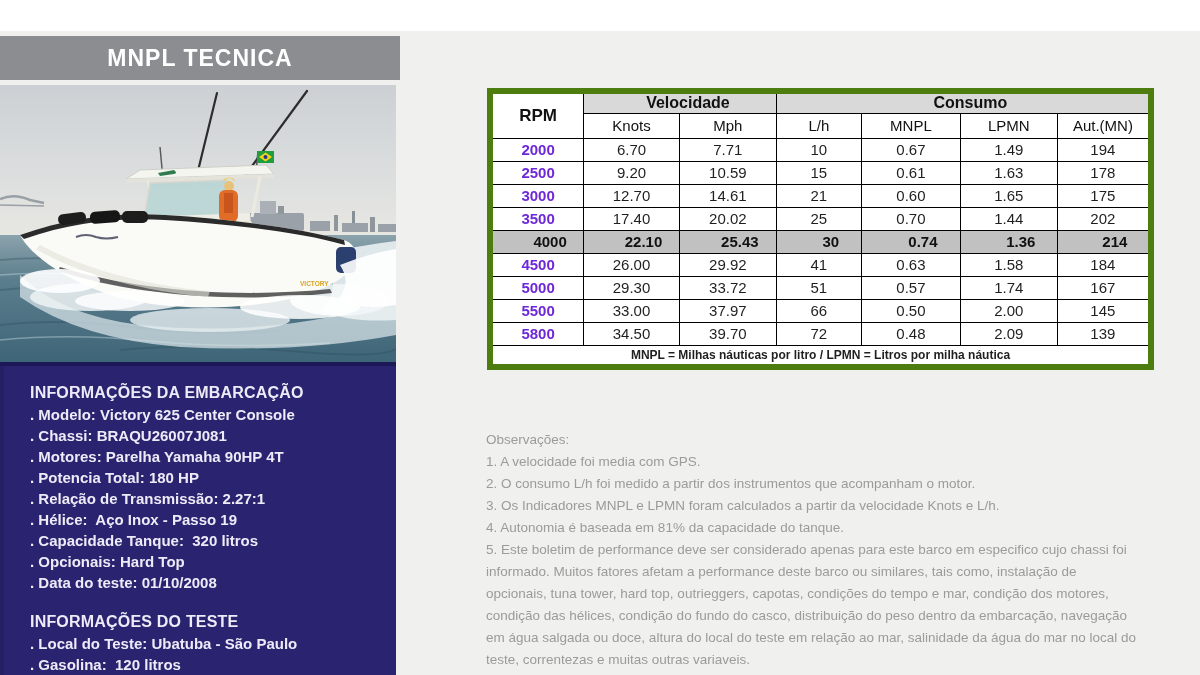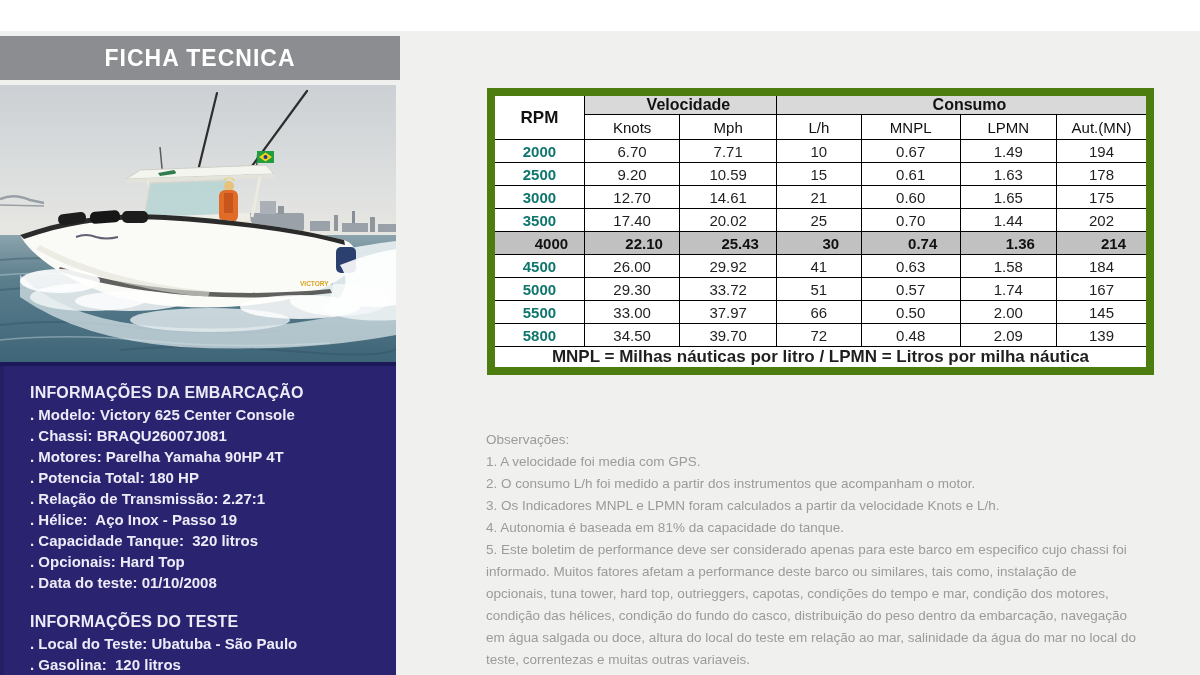--- a/index.html
+++ b/index.html
@@ -17,44 +17,44 @@
 
   .info-panel { position:absolute; left:0; top:362px; width:396px; height:313px;
     background:#2a2470; box-shadow:inset 0 4px 0 #1d1858, inset 4px 0 0 #241e62;
     padding:22px 14px 4px 30px; color:#edebf8; }
   .info-title { font-size:16px; font-weight:700; letter-spacing:.2px; margin-bottom:2px; }
   .info-line { font-size:15px; font-weight:700; line-height:21px; white-space:pre; }
   .info-gap { height:20px; }
 
   
   .perf-table { position:absolute; left:487px; top:88px; border-collapse:collapse;
-    table-layout:fixed; width:667px; background:#ffffff; border:8px solid #4d7c0f; }
+    table-layout:fixed; width:667px; background:#ffffff; border:6px solid #4d7c0f; }
   .perf-table td, .perf-table th { border:1px solid #000; text-align:center;
     vertical-align:middle; font-size:15px; color:#1f1f1f; background:#ffffff;
     height:23px; padding:0; overflow:hidden; }
   .perf-table th { font-weight:700; color:#111; }
   .perf-table .group { background:#d9d9d9; font-size:16px; height:22px;padding-left:16px; }
   .perf-table .sub { font-weight:400; height:25px; }
-  .perf-table td.rpm { font-weight:700; color:#0f766e; }
+  .perf-table td.rpm { font-weight:700; color:#6d28d9; }
   .perf-table tr.hl td { background:#c1c1c1; font-weight:700; color:#111;padding-left:24px; }
-  .perf-table .footnote td { font-weight:700; font-size:17px; height:22px; }
+  .perf-table .footnote td { font-weight:700; font-size:12px; height:22px; }
 
   
   .obs { position:absolute; left:486px; top:429px; width:652px; color:#9b9b9b;
     font-size:13.5px; line-height:22px; }
   .obs p { margin:0; }
 </style>
 </head>
 <body>
 
 <div class="stage">
   <div class="page-bg"></div>
 
   <div class="title-bar">
-    <span>FICHA TECNICA</span>
+    <span>MNPL TECNICA</span>
   </div>
 
   <div class="photo">
     <svg width="396" height="277" viewBox="0 0 396 277">
       <defs>
         <linearGradient id="sky" x1="0" y1="0" x2="0" y2="1">
           <stop offset="0" stop-color="#ccd0d4"></stop>
           <stop offset="0.7" stop-color="#dfe1e0"></stop>
           <stop offset="1" stop-color="#e8e7e2"></stop>
         </linearGradient>

